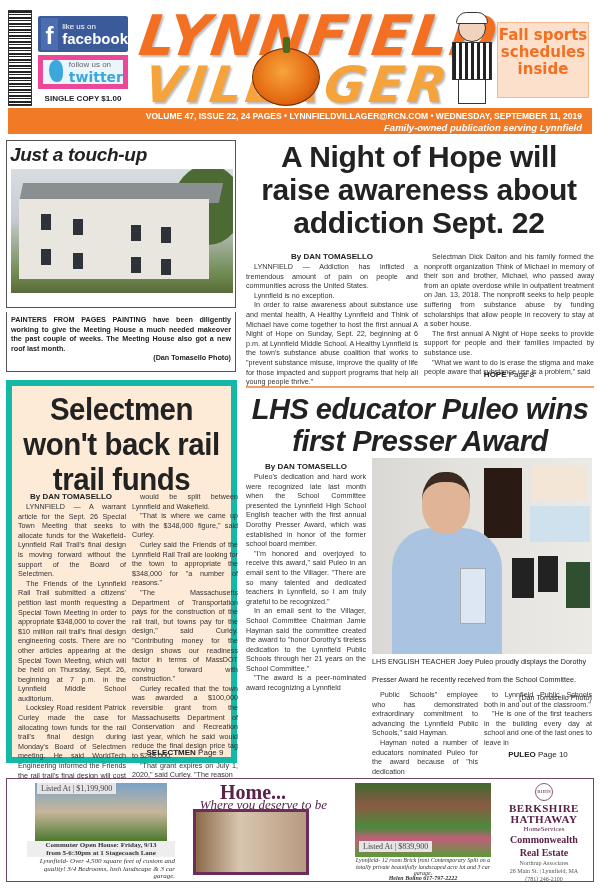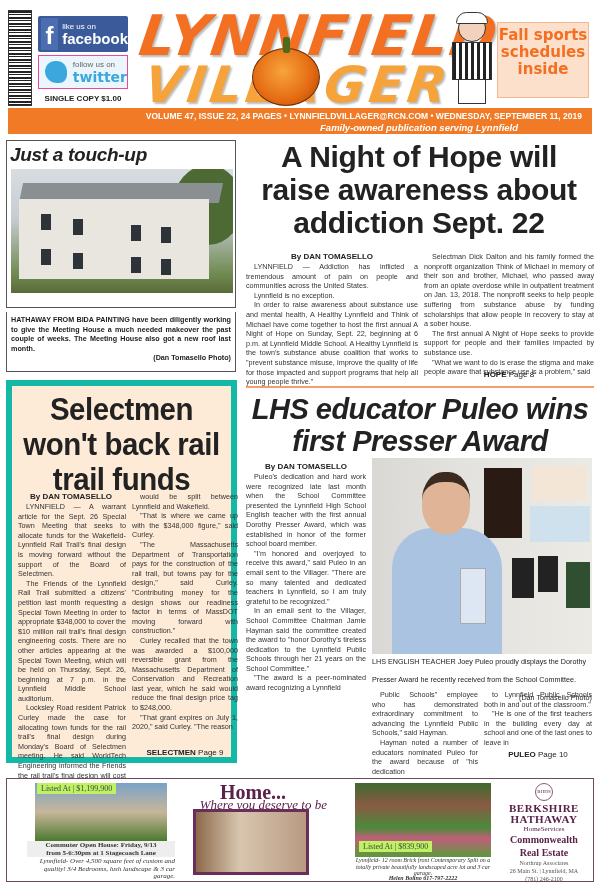--- a/index.html
+++ b/index.html
@@ -5,38 +5,38 @@
 *{box-sizing:border-box;margin:0;padding:0}
 html,body{width:600px;height:888px;background:#fff;overflow:hidden}
 body{font-family:"Liberation Sans",sans-serif;color:#222;position:relative}
 .abs{position:absolute}
 
 #barcode{left:8px;top:10px;width:24px;height:96px;border:1px solid #333;background:repeating-linear-gradient(180deg,#222 0 2px,#fff 2px 3px,#222 3px 4px,#fff 4px 6px);}
 #fb{left:38px;top:16px;width:90px;height:36px;background:#3b5a9a;border-radius:2px;color:#fff;display:flex;align-items:center}
 #fb .f{width:20px;height:32px;background:#4c6eb0;margin:0 4px 0 3px;font:bold 24px "Liberation Sans",sans-serif;text-align:center;line-height:36px}
 #fb .t{font-size:8px;line-height:9px}
 #fb .t b{font-size:15px;display:block;line-height:16px}
-#tw{left:38px;top:55px;width:90px;height:34px;border:1px solid #ec4899;background:#eaf5fc;display:flex;align-items:center}
+#tw{left:38px;top:55px;width:90px;height:34px;border:5px solid #ec4899;background:#eaf5fc;display:flex;}
 #tw .bird{width:22px;height:22px;background:#3ba7dd;border-radius:50% 50% 40% 60%;margin:0 6px 0 6px}
 #tw .t{font-size:8px;color:#666;line-height:10px}
 #tw .t b{font-size:14px;color:#3ba7dd;display:block;line-height:15px;font-family:"DejaVu Sans",sans-serif}
 #copy{left:38px;top:94px;width:90px;font-size:8px;font-weight:bold;text-align:center}
 #title1{left:140px;top:8px;font:italic bold 56px "DejaVu Sans",sans-serif;color:#f36f21;letter-spacing:2px;line-height:56px;text-shadow:2px 2px 2px #bbb;transform:skewX(-8deg)}
 #title2{left:145px;top:60px;font:italic bold 50px "DejaVu Sans",sans-serif;color:#f5a33a;letter-spacing:4px;line-height:50px;text-shadow:2px 2px 2px #bbb;transform:skewX(-8deg)}
 #pumpkin{left:252px;top:48px;width:68px;height:58px;border-radius:50%;background:radial-gradient(circle at 45% 40%,#f8a43b,#e46a12 60%,#a24005);border:1px solid #6b2c05}
 #pumpkin:after{content:"";position:absolute;left:30px;top:-12px;width:7px;height:16px;background:#4e6b1c;border-radius:2px}
 #ref{left:448px;top:10px;width:48px;height:96px;}
 #ref .head{position:absolute;left:10px;top:4px;width:28px;height:28px;background:#f1d2bd;border:1px solid #333;border-radius:50%}
 #ref .cap{position:absolute;left:8px;top:2px;width:32px;height:12px;background:#fff;border:1px solid #333;border-radius:14px 14px 2px 2px}
 #ref .body{position:absolute;left:4px;top:32px;width:40px;height:38px;border:1px solid #333;background:repeating-linear-gradient(90deg,#222 0 3px,#fff 3px 6px)}
 #ref .legs{position:absolute;left:10px;top:70px;width:28px;height:24px;background:#fff;border:1px solid #333;border-top:none}
 #sports{left:497px;top:22px;width:92px;height:76px;background:#fde0cc;border:1px solid #f6b98e;text-align:center;color:#f36f21;font:bold 15px "DejaVu Sans",sans-serif;line-height:17px;padding-top:4px}
 #infobar{left:8px;top:108px;width:584px;height:26px;background:#f07a26;color:#fff;text-align:right;padding-right:10px}
 #infobar .l1{font-size:8.5px;font-weight:bold;line-height:12px;padding-top:2px}
-#infobar .l2{font-size:9.5px;font-style:italic;font-weight:bold;line-height:11px;margin-right:64px}
+#infobar .l2{font-size:9.5px;font-style:italic;font-weight:bold;line-height:11px;}
 
 #touch{left:6px;top:140px;width:230px;height:168px;border:1px solid #555;padding:3px}
 #touch h2{font:italic bold 19px "Liberation Sans",sans-serif;line-height:22px;letter-spacing:-0.3px}
 #house{left:4px;top:28px;width:222px;height:124px;background:linear-gradient(180deg,#d8dde2 0%,#c6ccd2 40%,#6f8a50 85%,#5a6a3a 100%);overflow:hidden}
 #house .roof{position:absolute;left:10px;top:14px;width:200px;height:20px;background:#8a8f92;transform:skewX(-12deg)}
 #house .wall{position:absolute;left:8px;top:30px;width:190px;height:80px;background:#e8e6df}
 #house .tree{position:absolute;right:-10px;top:-4px;width:70px;height:80px;border-radius:50%;background:#4d6a34}
 #house .win{position:absolute;width:10px;height:16px;background:#2d3338}
 #cap1{left:6px;top:312px;width:230px;height:60px;border:1px solid #555;border-top:none;padding:3px 4px;font-size:7.2px;font-weight:bold;line-height:9.6px;text-align:justify}
 #cap1 .cr{display:block;text-align:right}
@@ -55,21 +55,21 @@
 #puleo-photo{left:372px;top:458px;width:220px;height:196px;background:linear-gradient(90deg,#d9d8d4 0%,#e3e2de 40%,#eceae5 100%);overflow:hidden}
 #puleo-photo .man{position:absolute;left:20px;top:70px;width:110px;height:130px;background:#a9c3e0;border-radius:40px 40px 0 0}
 #puleo-photo .face{position:absolute;left:50px;top:14px;width:48px;height:62px;background:#e0b496;border-radius:45%;border-top:10px solid #3a2a20}
 #puleo-photo .poster{position:absolute;background:#222}
 #puleo-photo .award{position:absolute;left:88px;top:110px;width:26px;height:56px;background:rgba(255,255,255,.6);border:1px solid #aaa}
 #cap2{left:372px;top:653px;width:220px;font-size:7.2px;font-weight:normal;line-height:18px}
 #cap2 .cr{display:block;text-align:right}
 
 #ad{left:6px;top:778px;width:588px;height:104px;border:1px solid #6b4760;background:#fff}
 #ad .listing{position:absolute;font-family:"Liberation Serif",serif;color:#333}
-#ad .price{position:absolute;background:#bef264;font:8px "Liberation Serif",serif;padding:1px 4px;color:#444}
+#ad .price{position:absolute;background:#e5e5e5;font:8px "Liberation Serif",serif;padding:1px 4px;color:#444}
 #ad .photo1{position:absolute;left:28px;top:4px;width:132px;height:58px;background:linear-gradient(180deg,#7aa2c8 0%,#c7b69a 50%,#4d7a30 100%)}
 #ad .photo2{position:absolute;left:348px;top:4px;width:136px;height:74px;background:linear-gradient(180deg,#3f6a2e 0%,#8a5a44 30%,#4b8a3a 60%,#c05e7a 75%,#5a9a3a 100%)}
 #ad .photo3{position:absolute;left:186px;top:30px;width:116px;height:66px;background:linear-gradient(90deg,#8c6a4a,#d8c6b0 40%,#b89a80);border:3px solid #6b2d5a}
 #ad h3{position:absolute;left:186px;top:2px;width:120px;text-align:center;font:bold 20px "Liberation Serif",serif;color:#5a2149}
 #ad .sub{position:absolute;left:170px;top:18px;width:150px;text-align:right;font:italic 13px "Liberation Serif",serif;color:#5a2149}
 #bh{position:absolute;left:490px;top:2px;width:94px;text-align:center;font-family:"Liberation Serif",serif;color:#5a2149}
 #bh .logo{width:18px;height:18px;border:1px solid #8a5a7a;border-radius:50%;margin:2px auto 2px;font-size:5px;line-height:16px}
 #bh .n1{font-size:11px;font-weight:bold;line-height:11px;letter-spacing:0.5px}
 #bh .n2{font-size:7px;line-height:8px}
 #bh .n3{font-size:10px;font-weight:bold;line-height:13px}
@@ -113,21 +113,21 @@
       <div class="win" style="left:62px;top:50px"></div>
     <div class="win" style="left:120px;top:56px"></div>
       <div class="win" style="left:150px;top:58px"></div>
     <div class="win" style="left:30px;top:80px"></div>
       <div class="win" style="left:62px;top:84px"></div>
     <div class="win" style="left:120px;top:88px"></div>
       <div class="win" style="left:150px;top:90px"></div>
   </div>
 </div>
 <div id="cap1" class="abs">
-  <span>HATHAWAY FROM BIDA PAINTING</span><span> have been diligently working to give the Meeting House a much needed makeover the past couple of weeks. The Meeting House also got a new roof last month.</span>
+  <span>PAINTERS FROM PAGES PAINTING</span><span> have been diligently working to give the Meeting House a much needed makeover the past couple of weeks. The Meeting House also got a new roof last month.</span>
   <span class="cr">(Dan Tomasello Photo)</span>
 </div>
 
 <div id="hope-h" class="abs">A Night of Hope will raise awareness about addiction Sept. 22</div>
 <div class="abs by" style="left:246px;top:252px;width:172px">By DAN TOMASELLO</div>
 <div class="col" style="left:246px;top:262px;width:172px">
   <p>LYNNFIELD — Addiction has inflicted a tremendous amount of pain on people and communities across the United States.</p>
   <p>Lynnfield is no exception.</p>
   <p>In order to raise awareness about substance use and mental health, A Healthy Lynnfield and Think of Michael have come together to host the first annual A Night of Hope on Sunday, Sept. 22, beginning at 6 p.m. at Lynnfield Middle School. A Healthy Lynnfield is the town's substance abuse coalition that works to "prevent substance misuse, improve the quality of life for those impacted and support programs that help all young people thrive."</p>
 </div>
@@ -145,20 +145,21 @@
   <h1>Selectmen won't back rail trail funds</h1>
   <div class="abs by" style="left:4px;top:106px;width:110px">By DAN TOMASELLO</div>
   <div class="col" style="left:6px;top:116px;width:108px">
     <p>LYNNFIELD — A warrant article for the Sept. 26 Special Town Meeting that seeks to allocate funds for the Wakefield-Lynnfield Rail Trail's final design is moving forward without the support of the Board of Selectmen.</p>
     <p>The Friends of the Lynnfield Rail Trail submitted a citizens' petition last month requesting a Special Town Meeting in order to appropriate $348,000 to cover the $10 million rail trail's final design engineering costs. There are no other articles appearing at the Special Town Meeting, which will be held on Thursday, Sept. 26, beginning at 7 p.m. in the Lynnfield Middle School auditorium.</p>
     <p>Locksley Road resident Patrick Curley made the case for allocating town funds for the rail trail's final design during Monday's Board of Selectmen meeting. He said WorldTech Engineering informed the Friends the rail trail's final design will cost $695,000, which</p>
   </div>
   <div class="col" style="left:120px;top:106px;width:106px">
     <p>would be split between Lynnfield and Wakefield.</p>
     <p>"That is where we came up with the $348,000 figure," said Curley.</p>
+    <p>Curley said the Friends of the Lynnfield Rail Trail are looking for the town to appropriate the $348,000 for "a number of reasons."</p>
     <p>"The Massachusetts Department of Transportation pays for the construction of the rail trail, but towns pay for the design," said Curley. "Contributing money for the design shows our readiness factor in terms of MassDOT moving forward with construction."</p>
     <p>Curley recalled that the town was awarded a $100,000 reversible grant from the Massachusetts Department of Conservation and Recreation last year, which he said would reduce the final design price tag to $248,000.</p>
     <p>"That grant expires on July 1, 2020," said Curley. "The reason</p>
   </div>
   <div class="abs jump" style="left:120px;top:362px;width:106px">
     <b>SELECTMEN</b> <span>Page 9</span>
   </div>
 </div>
 
 <div id="puleo-h" class="abs">LHS educator Puleo wins first Presser Award</div>

